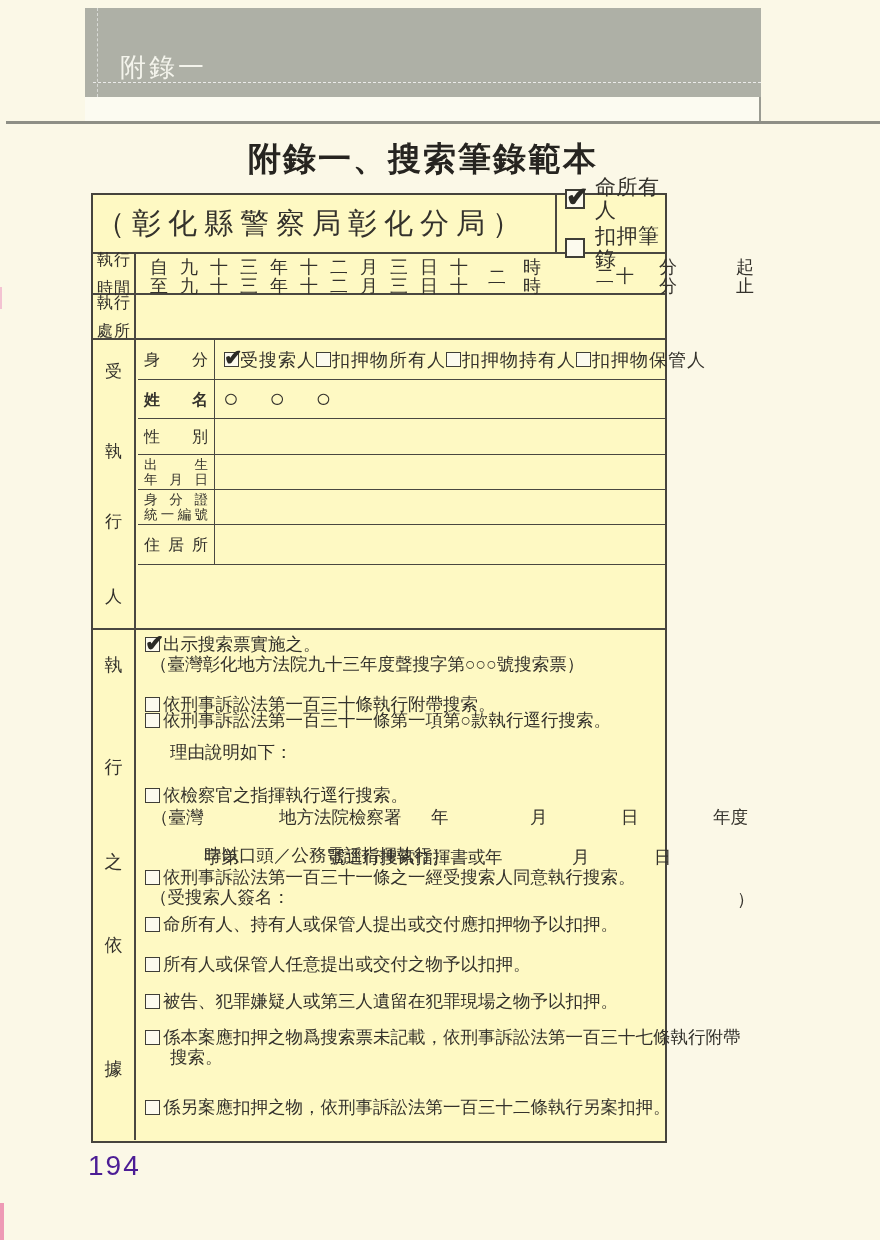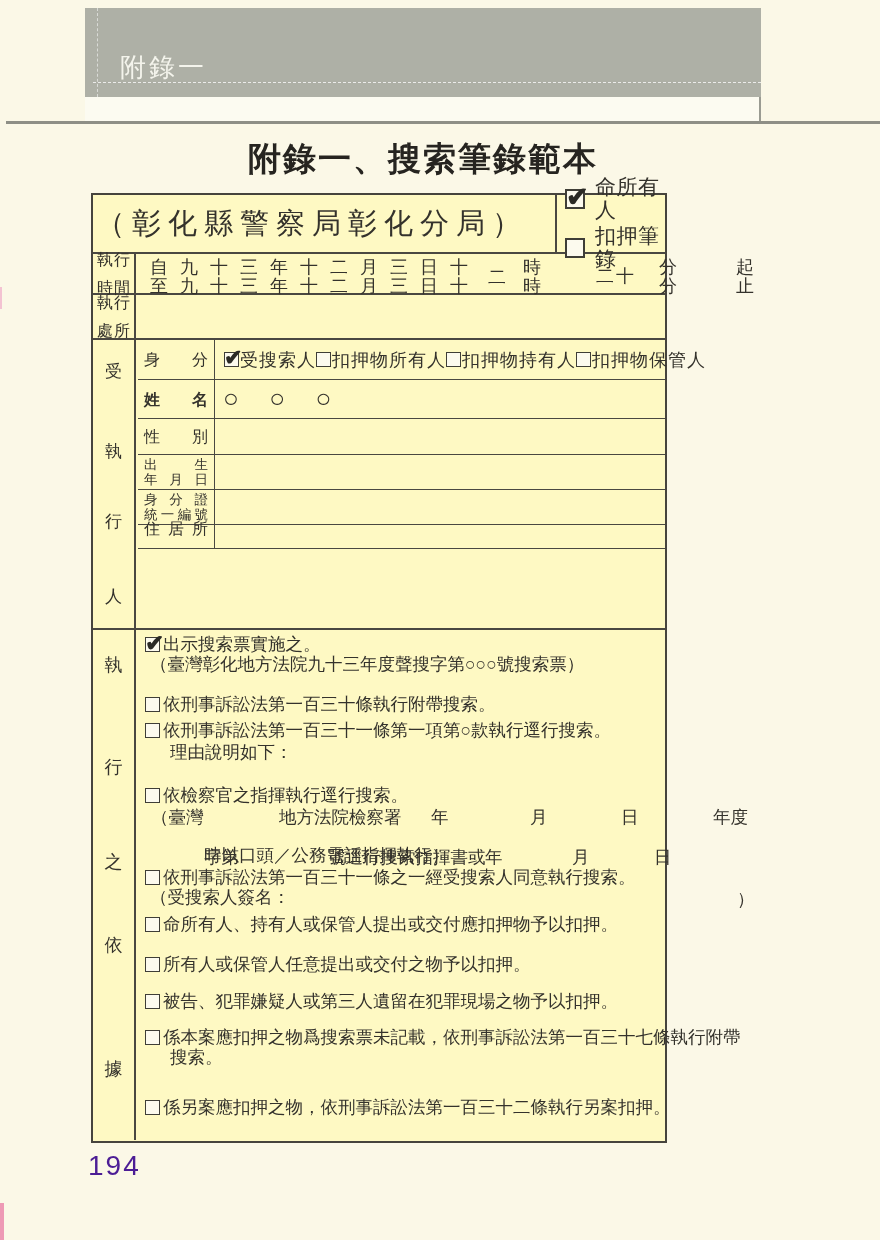--- a/index.html
+++ b/index.html
@@ -66,40 +66,40 @@
   .t-suffix { position:absolute; left:598px; }
   .t-hval { position:absolute; left:350px; top:11px; font-size:18px; }
   .t-mval { position:absolute; left:458px; top:10px; font-size:18px; letter-spacing:2px; }
 
   
   .vcol { position:absolute; left:0; top:0; bottom:0; width:43px; border-right:2px solid #4a4841; }
   .vchar { position:absolute; left:0; width:41px; text-align:center; font-size:17px; }
   .su-rows { position:absolute; left:45px; right:0; top:0; bottom:0; }
   .su-row { position:absolute; left:0; right:0; border-bottom:1.5px solid #4a4841; }
   .sr1 { top:0; height:40px; } .sr2 { top:40px; height:39px;font-weight:bold; } .sr3 { top:79px; height:36px; }
-  .sr4 { top:115px; height:35px; } .sr5 { top:150px; height:35px; } .sr6 { top:169px; height:40px; }
+  .sr4 { top:115px; height:35px; } .sr5 { top:150px; height:35px; } .sr6 { top:185px; height:40px; }
   .sr7 { top:225px; height:65px; border-bottom:none; }
   .sl { position:absolute; left:0; top:0; bottom:0; width:77px; border-right:1.5px solid #4a4841;
         display:flex; flex-direction:column; justify-content:center; font-size:16px; }
   .sl .jl { padding:0 6px; line-height:19px; }
   .sl .small { font-size:13.5px; line-height:15px; }
   .sc { position:absolute; left:79px; right:0; top:0; bottom:0; display:flex; align-items:center;
         padding-left:6px; font-size:18px; }
   .opts { width:100%; display:flex; align-items:center; justify-content:space-between; padding:0 4px 0 1px; }
   .opt { display:flex; align-items:center; font-size:18px; letter-spacing:1px; white-space:nowrap; }
   .circles { font-size:26px; letter-spacing:12px; }
 
   
   .bl { position:absolute; left:44px; right:2px; height:20px; font-size:17.5px;
         display:flex; align-items:center; padding-left:8px; white-space:nowrap; }
   .ind1 { padding-left:13px; }
   .ind2 { padding-left:33px; }
   .seg { position:relative; padding-left:0; }
   .seg span { position:absolute; top:0; }
-  .b0  { top:4px; }  .b1  { top:24px; } .b2  { top:64px; } .b3  { top:90px; }
+  .b0  { top:4px; }  .b1  { top:24px; } .b2  { top:64px; } .b3  { top:80px; }
   .b4  { top:112px; } .b5 { top:155px; } .b6 { top:175px; } .b7 { top:195px; }
   .b8  { top:215px; padding-left:67px; } .b9 { top:237px; } .b10 { top:257px; }
   .b11 { top:284px; } .b12 { top:324px; } .b13 { top:361px; } .b14 { top:397px; }
   .b15 { top:417px; } .b16 { top:467px; }
   .s6a{left:14px;} .s6b{left:142px;} .s6c{left:294px;} .s6d{left:393px;} .s6e{left:484px;} .s6f{left:576px;}
   .s7a{left:67px;} .s7b{left:191px;text-align:center;} .s7c{left:348px;} .s7d{left:435px;} .s7e{left:517px;}
   .close-paren { position:absolute; left:600px; top:0; }
 
   
   .page-number { position:absolute; left:88px; top:1150px; font-size:28px; color:#4c1d95;

